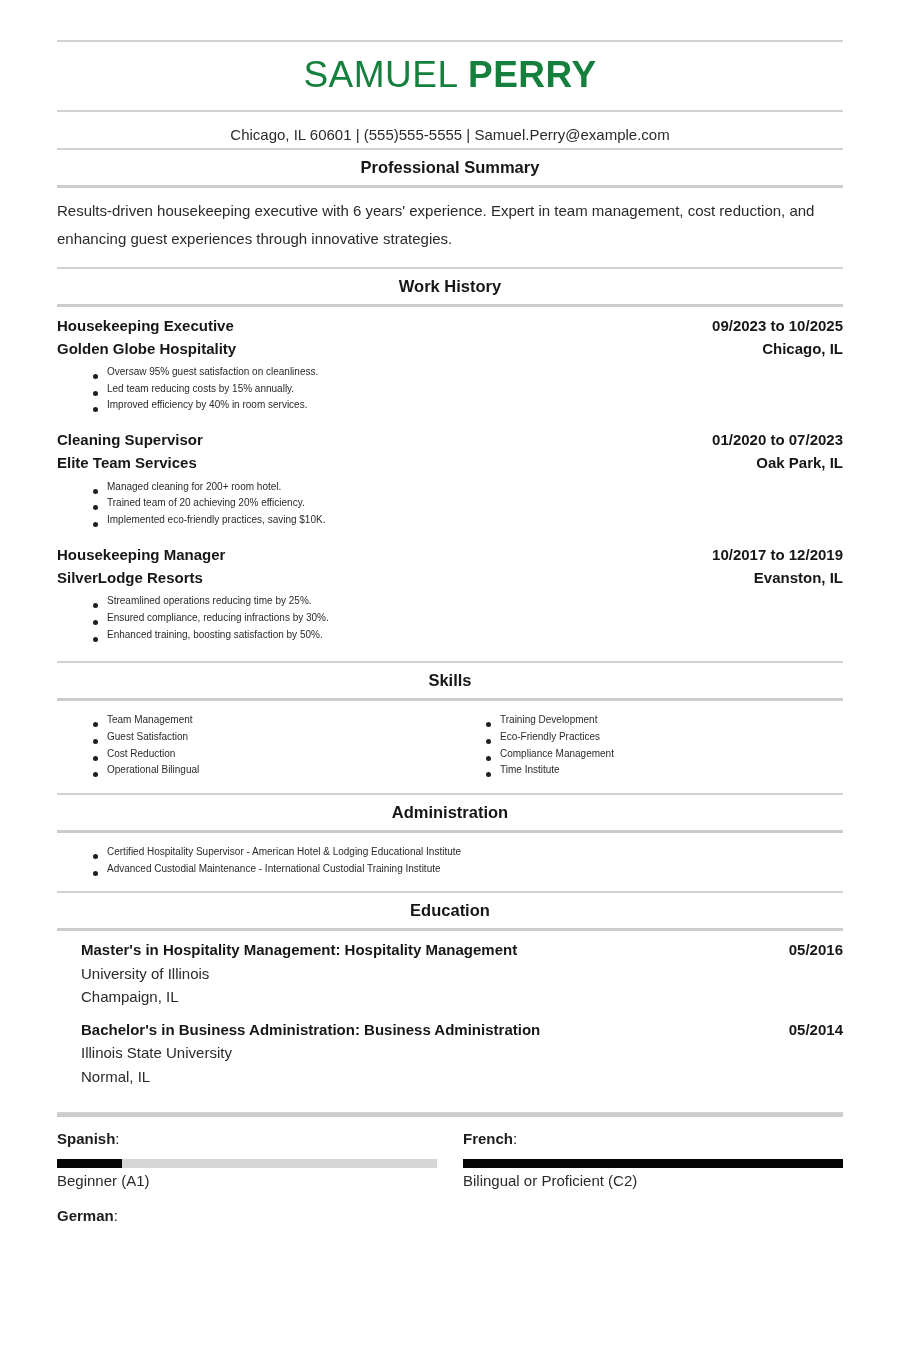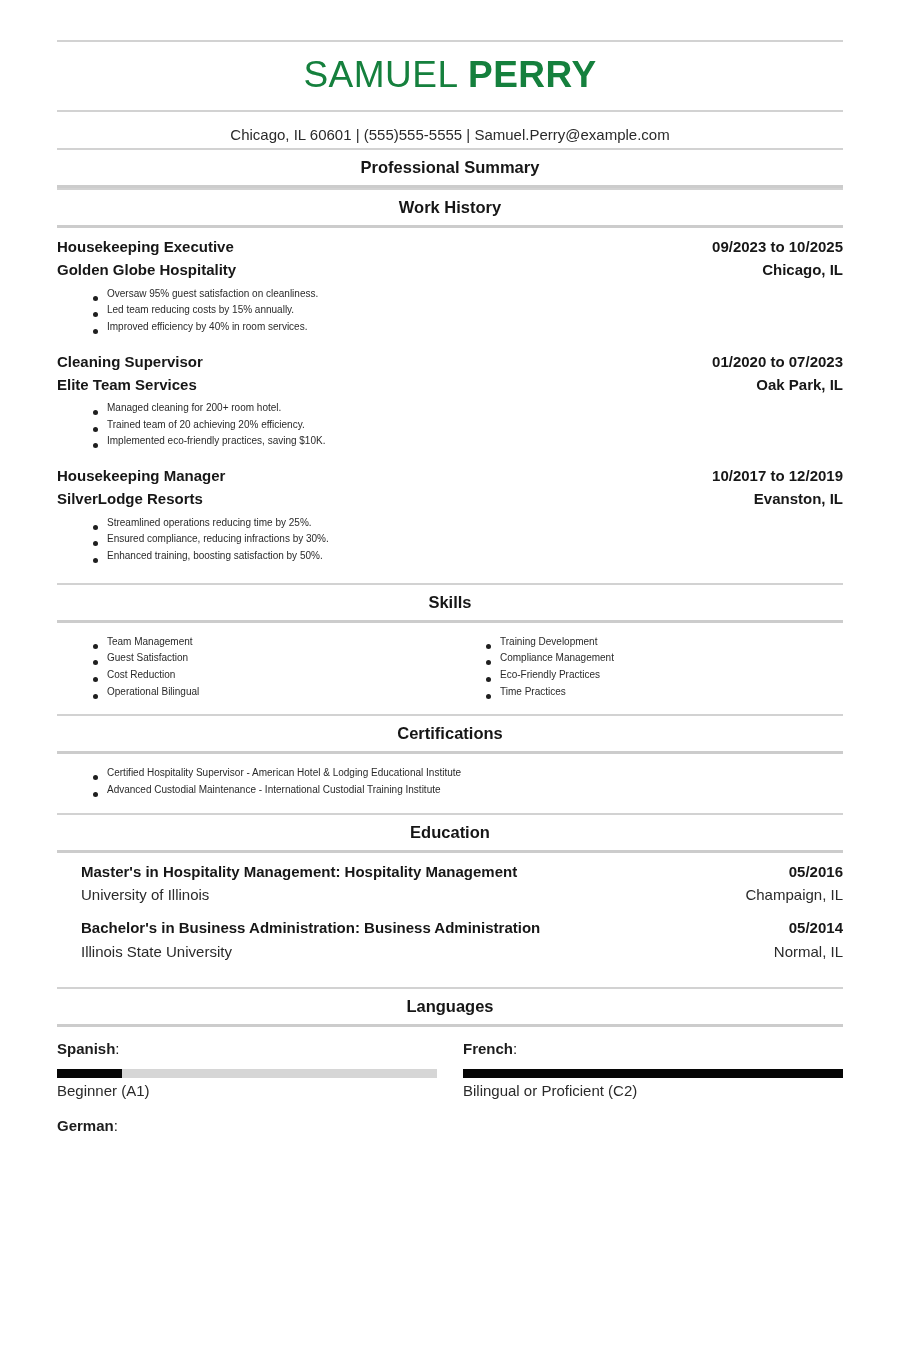--- a/index.html
+++ b/index.html
@@ -94,20 +94,21 @@
   .two-col .col { width: 50%; }
   
   .edu { margin-bottom: 10px; margin-left: 24px; }
   .edu .sub {
     display: flex;
     justify-content: space-between;
     font-weight: 400;
     font-size: 15px;
     color: #2a2a2a;
     line-height: 1.55;
+    flex-direction: column;
   }
   
   .lang-grid {
     display: grid;
     grid-template-columns: 1fr 1fr;
     column-gap: 26px;
     row-gap: 16px;
     padding-top: 4px;
   }
   .lang-label { font-size: 15px; color: #1c1c1c; line-height: 1.5; }
@@ -128,20 +129,23 @@
 
   <div class="rule-thin"></div>
   <h1 class="name"><span>SAMUEL</span> <span class="last">PERRY</span></h1>
   <div class="rule-thin"></div>
   <div class="contact">Chicago, IL 60601 | (555)555-5555 | Samuel.Perry@example.com</div>
 
   <div class="section">
     <div class="rule-thin"></div>
     <h2 class="section-heading">Professional Summary</h2>
     <div class="rule-thick"></div>
+    <div class="section-body">
+      <p class="summary-text">Results-driven housekeeping executive with 6 years' experience. Expert in team management, cost reduction, and enhancing guest experiences through innovative strategies.</p>
+    </div>
   </div>
 
   <div class="section">
     <div class="rule-thin"></div>
     <h2 class="section-heading">Work History</h2>
     <div class="rule-thick"></div>
     <div class="section-body">
 
       <div class="job">
         <div class="row2">
@@ -204,32 +208,32 @@
           <ul class="bullets">
             <li>Team Management</li>
             <li>Guest Satisfaction</li>
             <li>Cost Reduction</li>
             <li>Operational Bilingual</li>
           </ul>
         </div>
         <div class="col">
           <ul class="bullets">
             <li>Training Development</li>
+            <li>Eco-Friendly Practices</li>
             <li>Compliance Management</li>
-            <li>Eco-Friendly Practices</li>
-            <li>Time Practices</li>
+            <li>Time Institute</li>
           </ul>
         </div>
       </div>
     </div>
   </div>
 
   <div class="section">
     <div class="rule-thin"></div>
-    <h2 class="section-heading">Certifications</h2>
+    <h2 class="section-heading">Administration</h2>
     <div class="rule-thick"></div>
     <div class="section-body">
       <ul class="bullets">
         <li>Certified Hospitality Supervisor - American Hotel &amp; Lodging Educational Institute</li>
         <li>Advanced Custodial Maintenance - International Custodial Training Institute</li>
       </ul>
     </div>
   </div>
 
   <div class="section">
@@ -258,21 +262,20 @@
           <span>Illinois State University</span>
           <span>Normal, IL</span>
         </div>
       </div>
 
     </div>
   </div>
 
   <div class="section">
     <div class="rule-thin"></div>
-    <h2 class="section-heading">Languages</h2>
     <div class="rule-thick"></div>
     <div class="section-body">
       <div class="lang-grid">
 
         <div class="lang">
           <div class="lang-label"><span class="b">Spanish</span><span>:</span></div>
           <div class="lang-track">
             <div class="lang-fill" style="width: 17%;"></div>
           </div>
           <div class="lang-level">Beginner (A1)</div>

